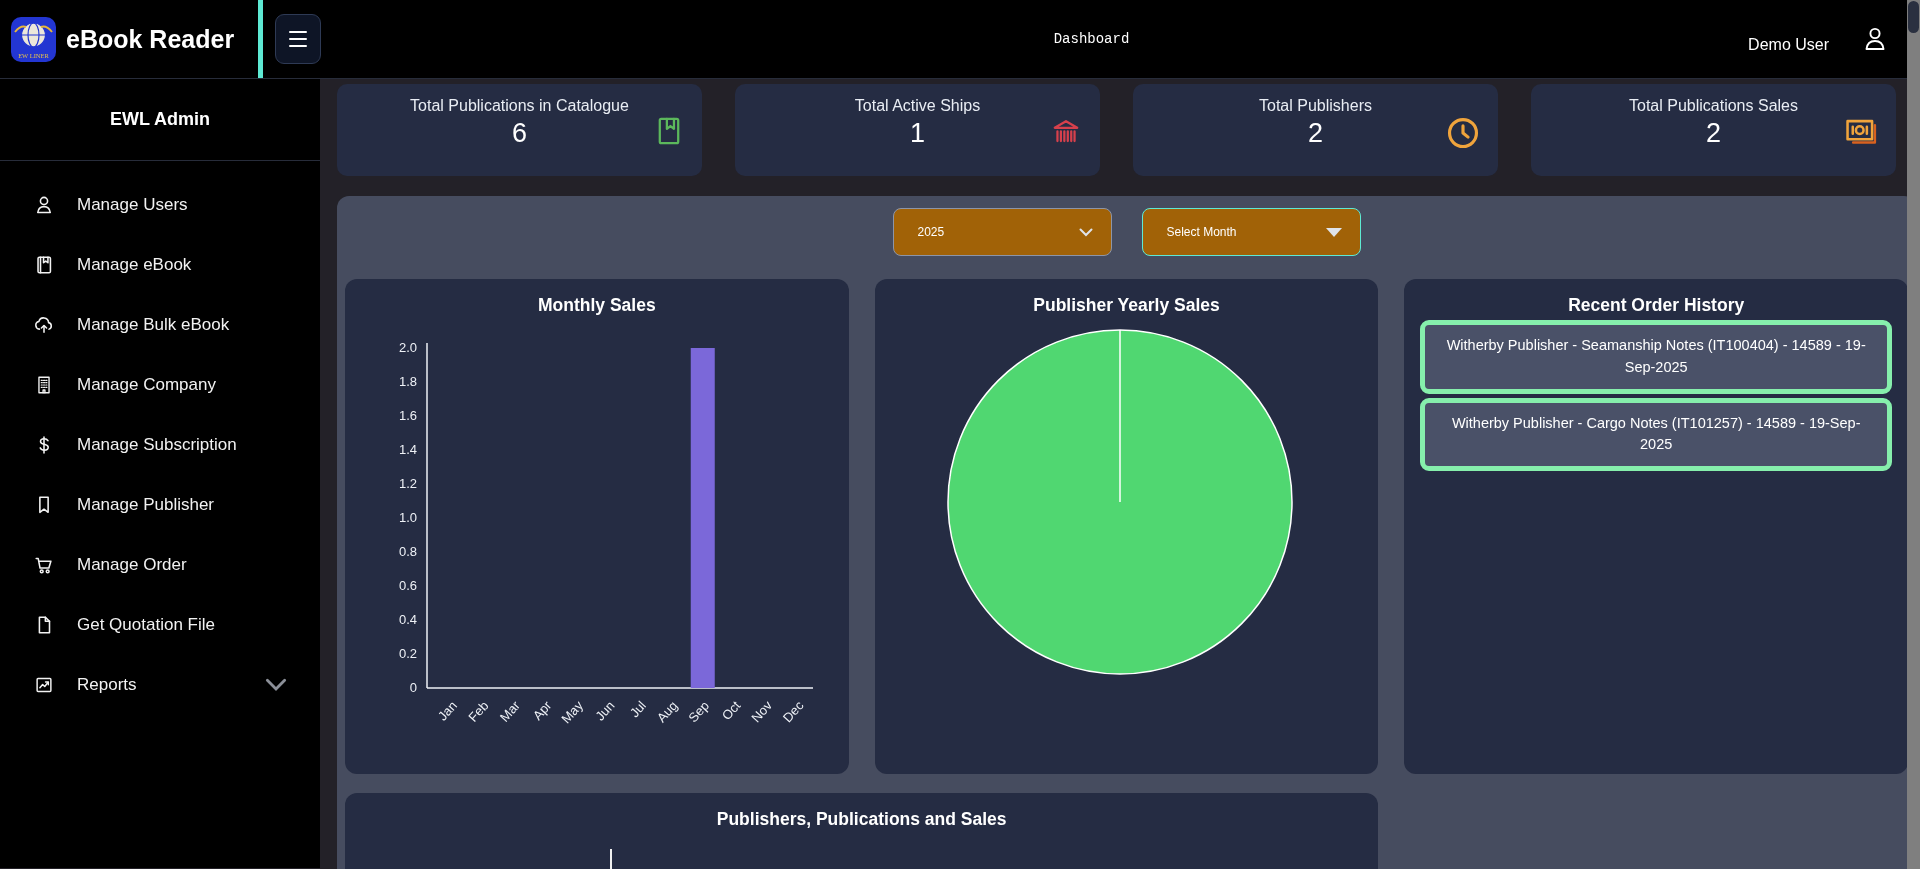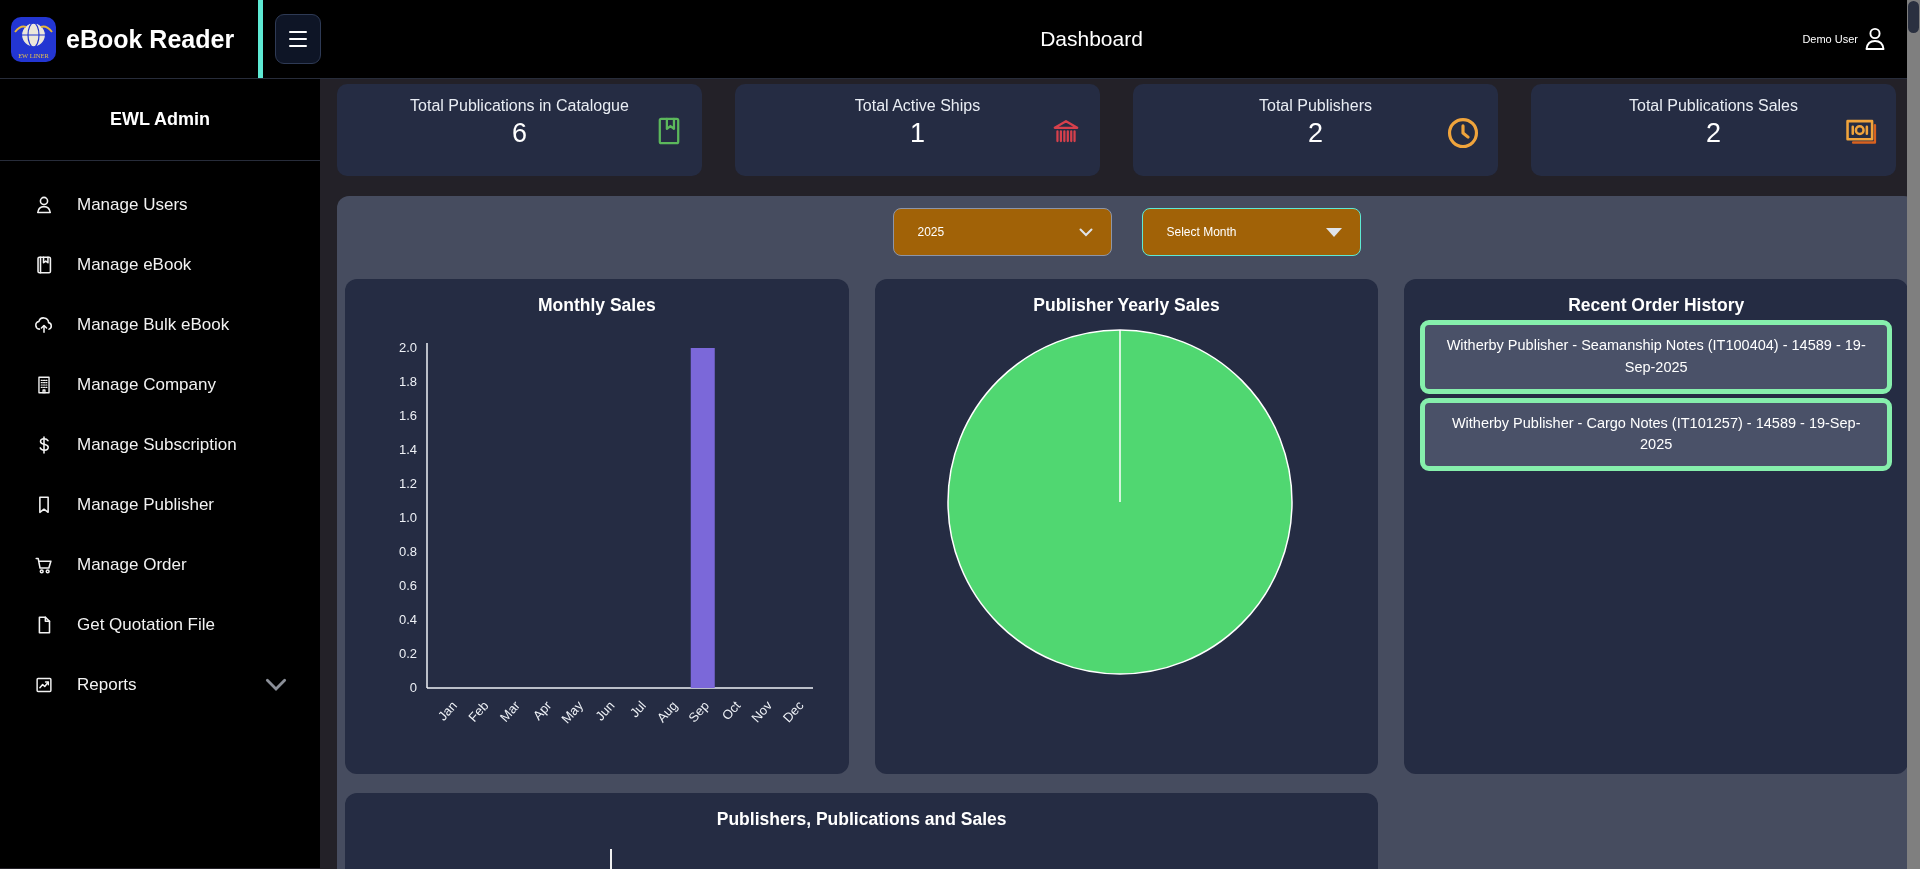--- a/index.html
+++ b/index.html
@@ -13,22 +13,22 @@
   .header { height:79px; display:flex; background:#000; border-bottom:1px solid #272c3a; }
   .brand { width:263px; flex-shrink:0; display:flex; align-items:center; gap:10px;
            padding-left:11px; border-right:5px solid #5eead4; }
   .logo { width:45px; height:45px; border-radius:10px; background:#2336d2; overflow:hidden; flex-shrink:0; }
   .brand-title { font-size:25px; font-weight:bold; white-space:nowrap; }
   .topbar { flex:1; display:flex; align-items:center; position:relative; padding:0 30px 0 12px; }
   .hamburger { width:46px; height:50px; border:1px solid #2e3a55; border-radius:9px;
                background:#0e1526; display:flex; flex-direction:column; align-items:center;
                justify-content:center; cursor:pointer; }
   .hamburger span { display:block; width:18px; height:2px; background:#fff; margin:2.5px 0; border-radius:1px; }
-  .topbar-title { position:absolute; left:50%; transform:translateX(-50%); font-size:21px; }
-  .user { margin-left:auto; display:flex; align-items:center; gap:2px; font-size:11px; cursor:pointer; }
+  .topbar-title { position:absolute; left:50%; transform:translateX(-50%); font-size:14px;font-family:Liberation Mono, monospace; }
+  .user { margin-left:auto; display:flex; align-items:flex-end; gap:31px; font-size:16px; cursor:pointer; }
   
   .page-body { display:flex; height:789px; }
   .sidebar { width:320px; flex-shrink:0; background:#000; }
   .admin { height:82px; display:flex; align-items:center; justify-content:center;
            font-weight:bold; font-size:18px; border-bottom:1px solid #272c3a; }
   .nav { padding:14px 0 0 33px; }
   .nav-item { display:flex; align-items:center; gap:22px; height:60px; font-size:17px;
               color:#f2f2f2; cursor:pointer; padding-right:33px; }
   .nav-item svg { width:22px; height:22px; flex-shrink:0; }
   .chev { margin-left:auto; }

